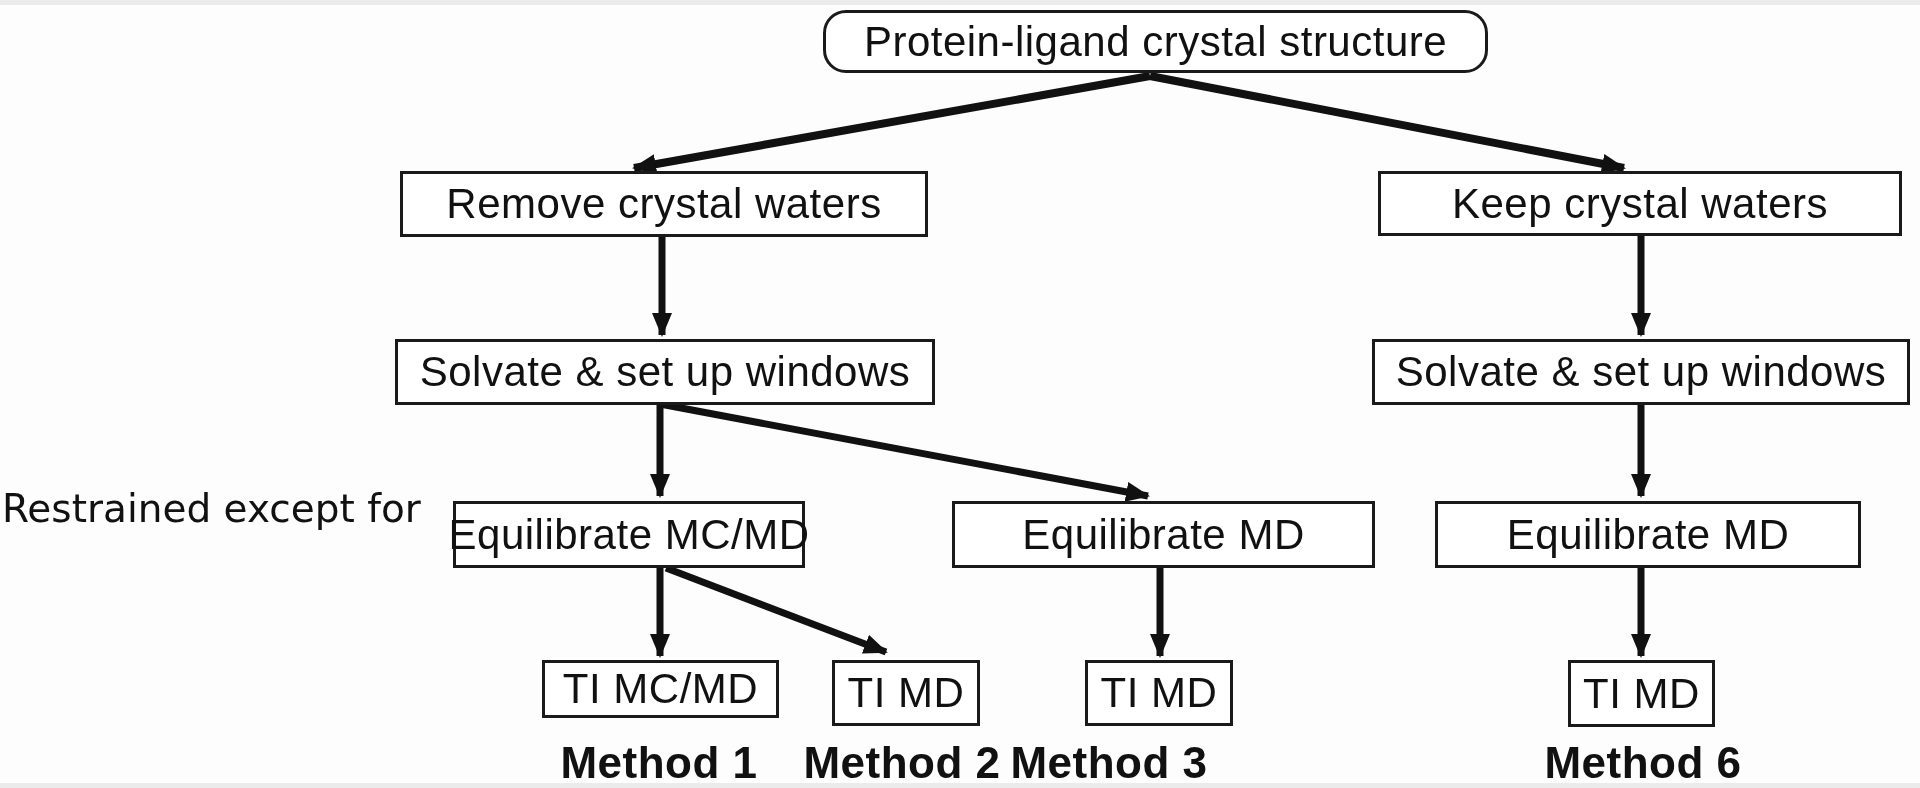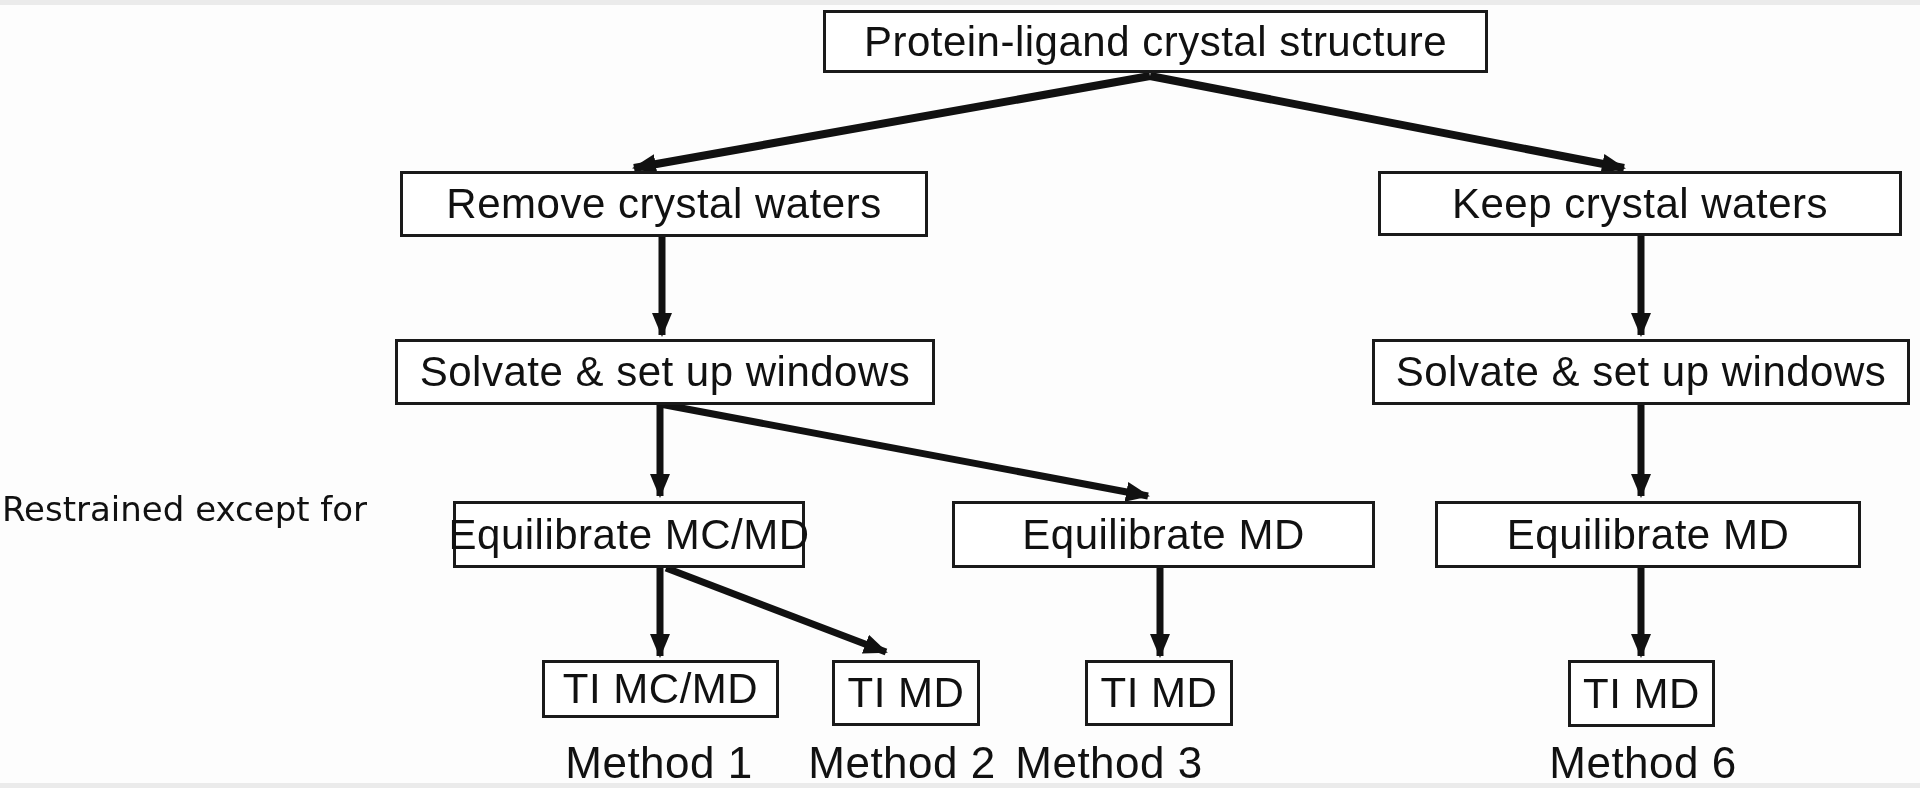--- a/index.html
+++ b/index.html
@@ -41,32 +41,32 @@
   }
   .arrow-layer line { stroke: #111111; stroke-width: 7; }
   .arrow-layer line.fan { stroke-width: 8; }
   .arrow-layer marker path { fill: #111111; }
   .method-label {
     position: absolute;
     top: 738px;
     width: 220px;
     text-align: center;
     font-size: 44px;
-    font-weight: normal;
+    font-weight: bold;
     letter-spacing: 0.5px;
     white-space: nowrap;
   }
   .side-note {
     position: absolute;
     left: 2px;
     top: 487px;
     width: 382px;
-    text-align: left;
+    text-align: center;
     font-family: "DejaVu Sans", sans-serif;
-    font-size: 34px;
+    font-size: 39px;
     line-height: 44px;
     white-space: nowrap;
   }
 </style>
 </head>
 <body>
 
 <div class="canvas">
 
   <div class="scan-band" style="top:0;"></div>
@@ -84,21 +84,21 @@
     <line x1="1641" y1="236" x2="1641" y2="335" marker-end="url(#ah)"></line>
     <line x1="660" y1="404" x2="660" y2="496" marker-end="url(#ah)"></line>
     <line x1="660" y1="404" x2="1148" y2="496" marker-end="url(#ah)"></line>
     <line x1="1641" y1="405" x2="1641" y2="496" marker-end="url(#ah)"></line>
     <line x1="660" y1="568" x2="660" y2="656" marker-end="url(#ah)"></line>
     <line x1="666" y1="568" x2="886" y2="652" marker-end="url(#ah)"></line>
     <line x1="1160" y1="568" x2="1160" y2="656" marker-end="url(#ah)"></line>
     <line x1="1641" y1="568" x2="1641" y2="656" marker-end="url(#ah)"></line>
   </svg>
 
-  <div class="node" style="left:823px; top:10px;  width:665px; height:63px;">Protein-ligand crystal structure</div>
+  <div class="node" style="left:823px; top:10px;  width:665px; height:63px;border-radius:23px;">Protein-ligand crystal structure</div>
 
   <div class="node" style="left:400px; top:171px; width:528px; height:66px;">Remove crystal waters</div>
 
   <div class="node" style="left:1378px; top:171px; width:524px; height:65px;">Keep crystal waters</div>
 
   <div class="node" style="left:395px; top:339px; width:540px; height:66px;">Solvate &amp; set up windows</div>
 
   <div class="node" style="left:1372px; top:339px; width:538px; height:66px;">Solvate &amp; set up windows</div>
 
   <div class="node" style="left:453px; top:501px; width:352px; height:67px;">Equilibrate MC/MD</div>

